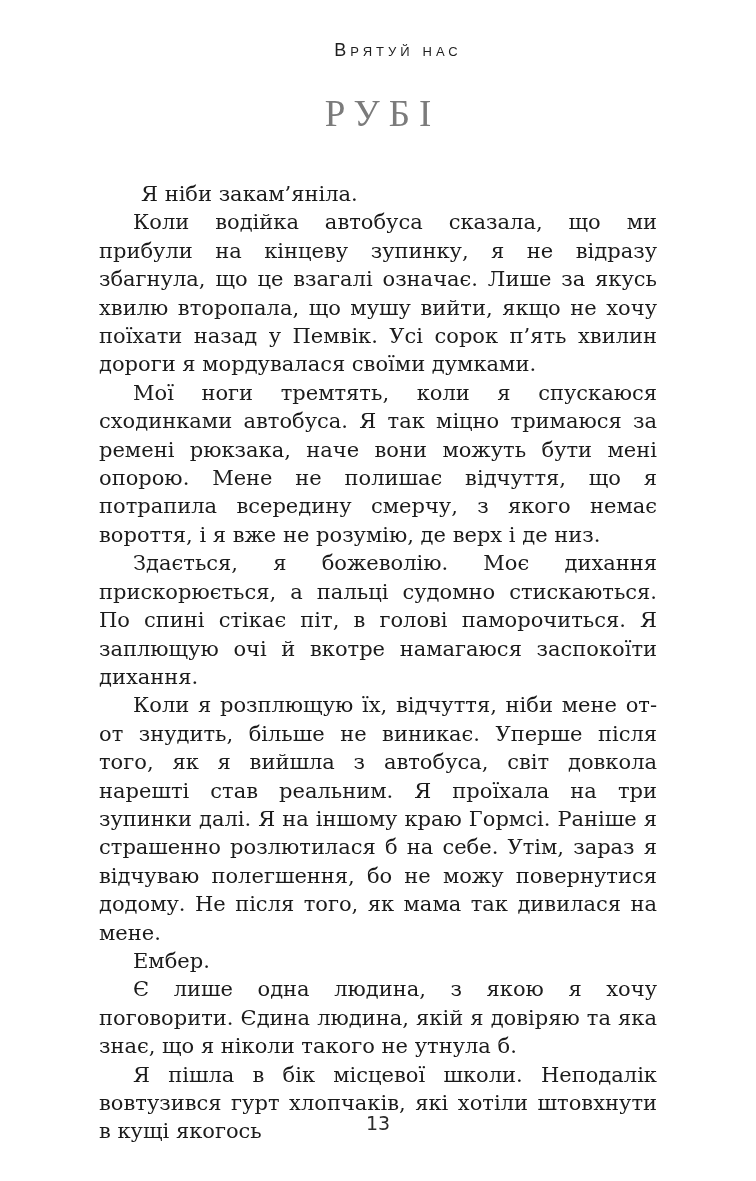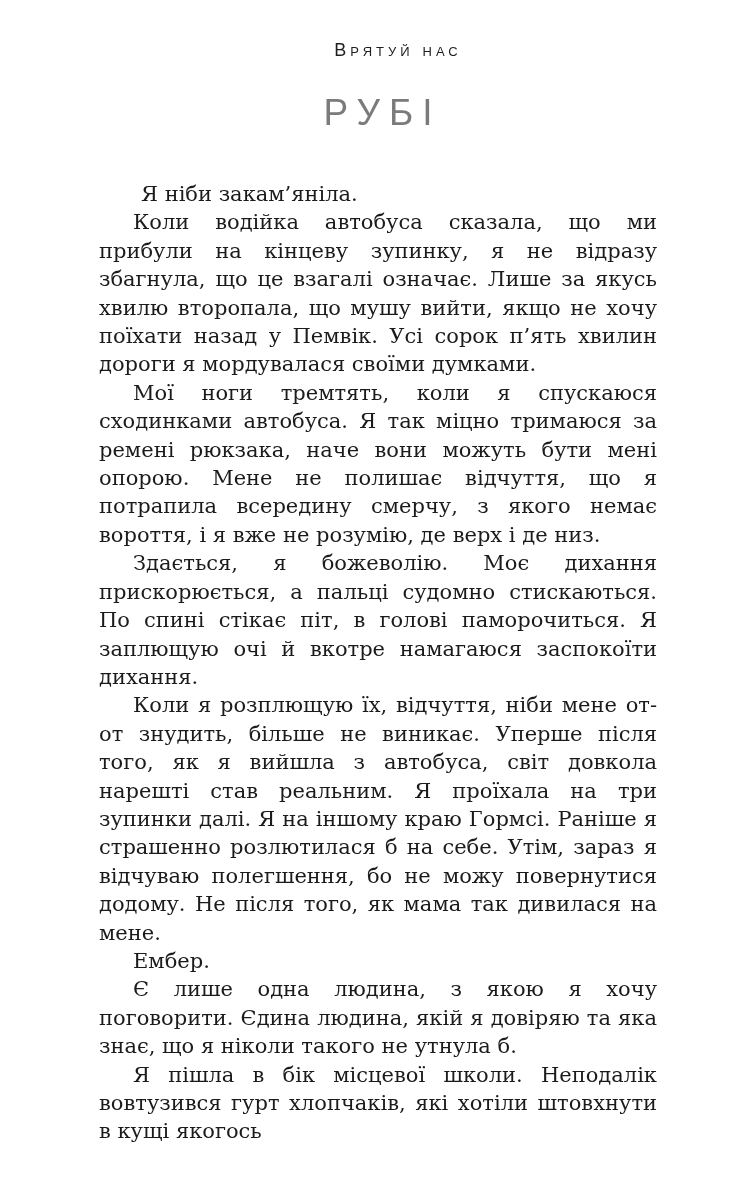--- a/index.html
+++ b/index.html
@@ -27,21 +27,21 @@
     letter-spacing: 4px;
     color: #1f1f1f;
     margin-left: 40px;
   }
   .chapter-title {
     position: absolute;
     top: 92px;
     left: 0;
     right: 0;
     text-align: center;
-    font-family: Liberation Sans, sans-serif;
+    font-family: Liberation Serif, serif;
     font-weight: 300;
     font-size: 37px;
     letter-spacing: 9px;
     text-indent: 9px; 
     color: #7b7b7b;
   }
   .body-text {
     position: absolute;
     top: 180px;
     left: 99px;
@@ -84,14 +84,15 @@
   <p class="para first">Я ніби закам’яніла.</p>
       <p class="para">Коли водійка автобуса сказала, що ми прибули на кінцеву зупинку, я не відразу збагнула, що це взагалі означає. Лише за якусь хвилю второпала, що мушу вийти, якщо не хочу поїхати назад у Пемвік. Усі сорок п’ять хвилин дороги я мордувалася своїми думками.</p>
       <p class="para">Мої ноги тремтять, коли я спускаюся сходинками автобуса. Я так міцно тримаюся за ремені рюкзака, наче вони можуть бути мені опорою. Мене не полишає відчуття, що я потрапила всередину смерчу, з якого немає вороття, і я вже не розумію, де верх і де низ.</p>
       <p class="para">Здається, я божеволію. Моє дихання прискорюється, а пальці судомно стискаються. По спині стікає піт, в голові паморочиться. Я заплющую очі й вкотре намагаюся заспокоїти дихання.</p>
       <p class="para">Коли я розплющую їх, відчуття, ніби мене от-от знудить, більше не виникає. Уперше після того, як я вийшла з автобуса, світ довкола нарешті став реальним. Я проїхала на три зупинки далі. Я на іншому краю Гормсі. Раніше я страшенно розлютилася б на себе. Утім, зараз я відчуваю полегшення, бо не можу повернутися додому. Не після того, як мама так дивилася на мене.</p>
       <p class="para">Ембер.</p>
       <p class="para">Є лише одна людина, з якою я хочу поговорити. Єдина людина, якій я довіряю та яка знає, що я ніколи такого не утнула б.</p>
       <p class="para">Я пішла в бік місцевої школи. Неподалік вовтузився гурт хлопчаків, які хотіли штовхнути в кущі якогось</p>
     </div>
 
+  <div class="folio">13</div>
 
 </div>
 
 </body></html>

